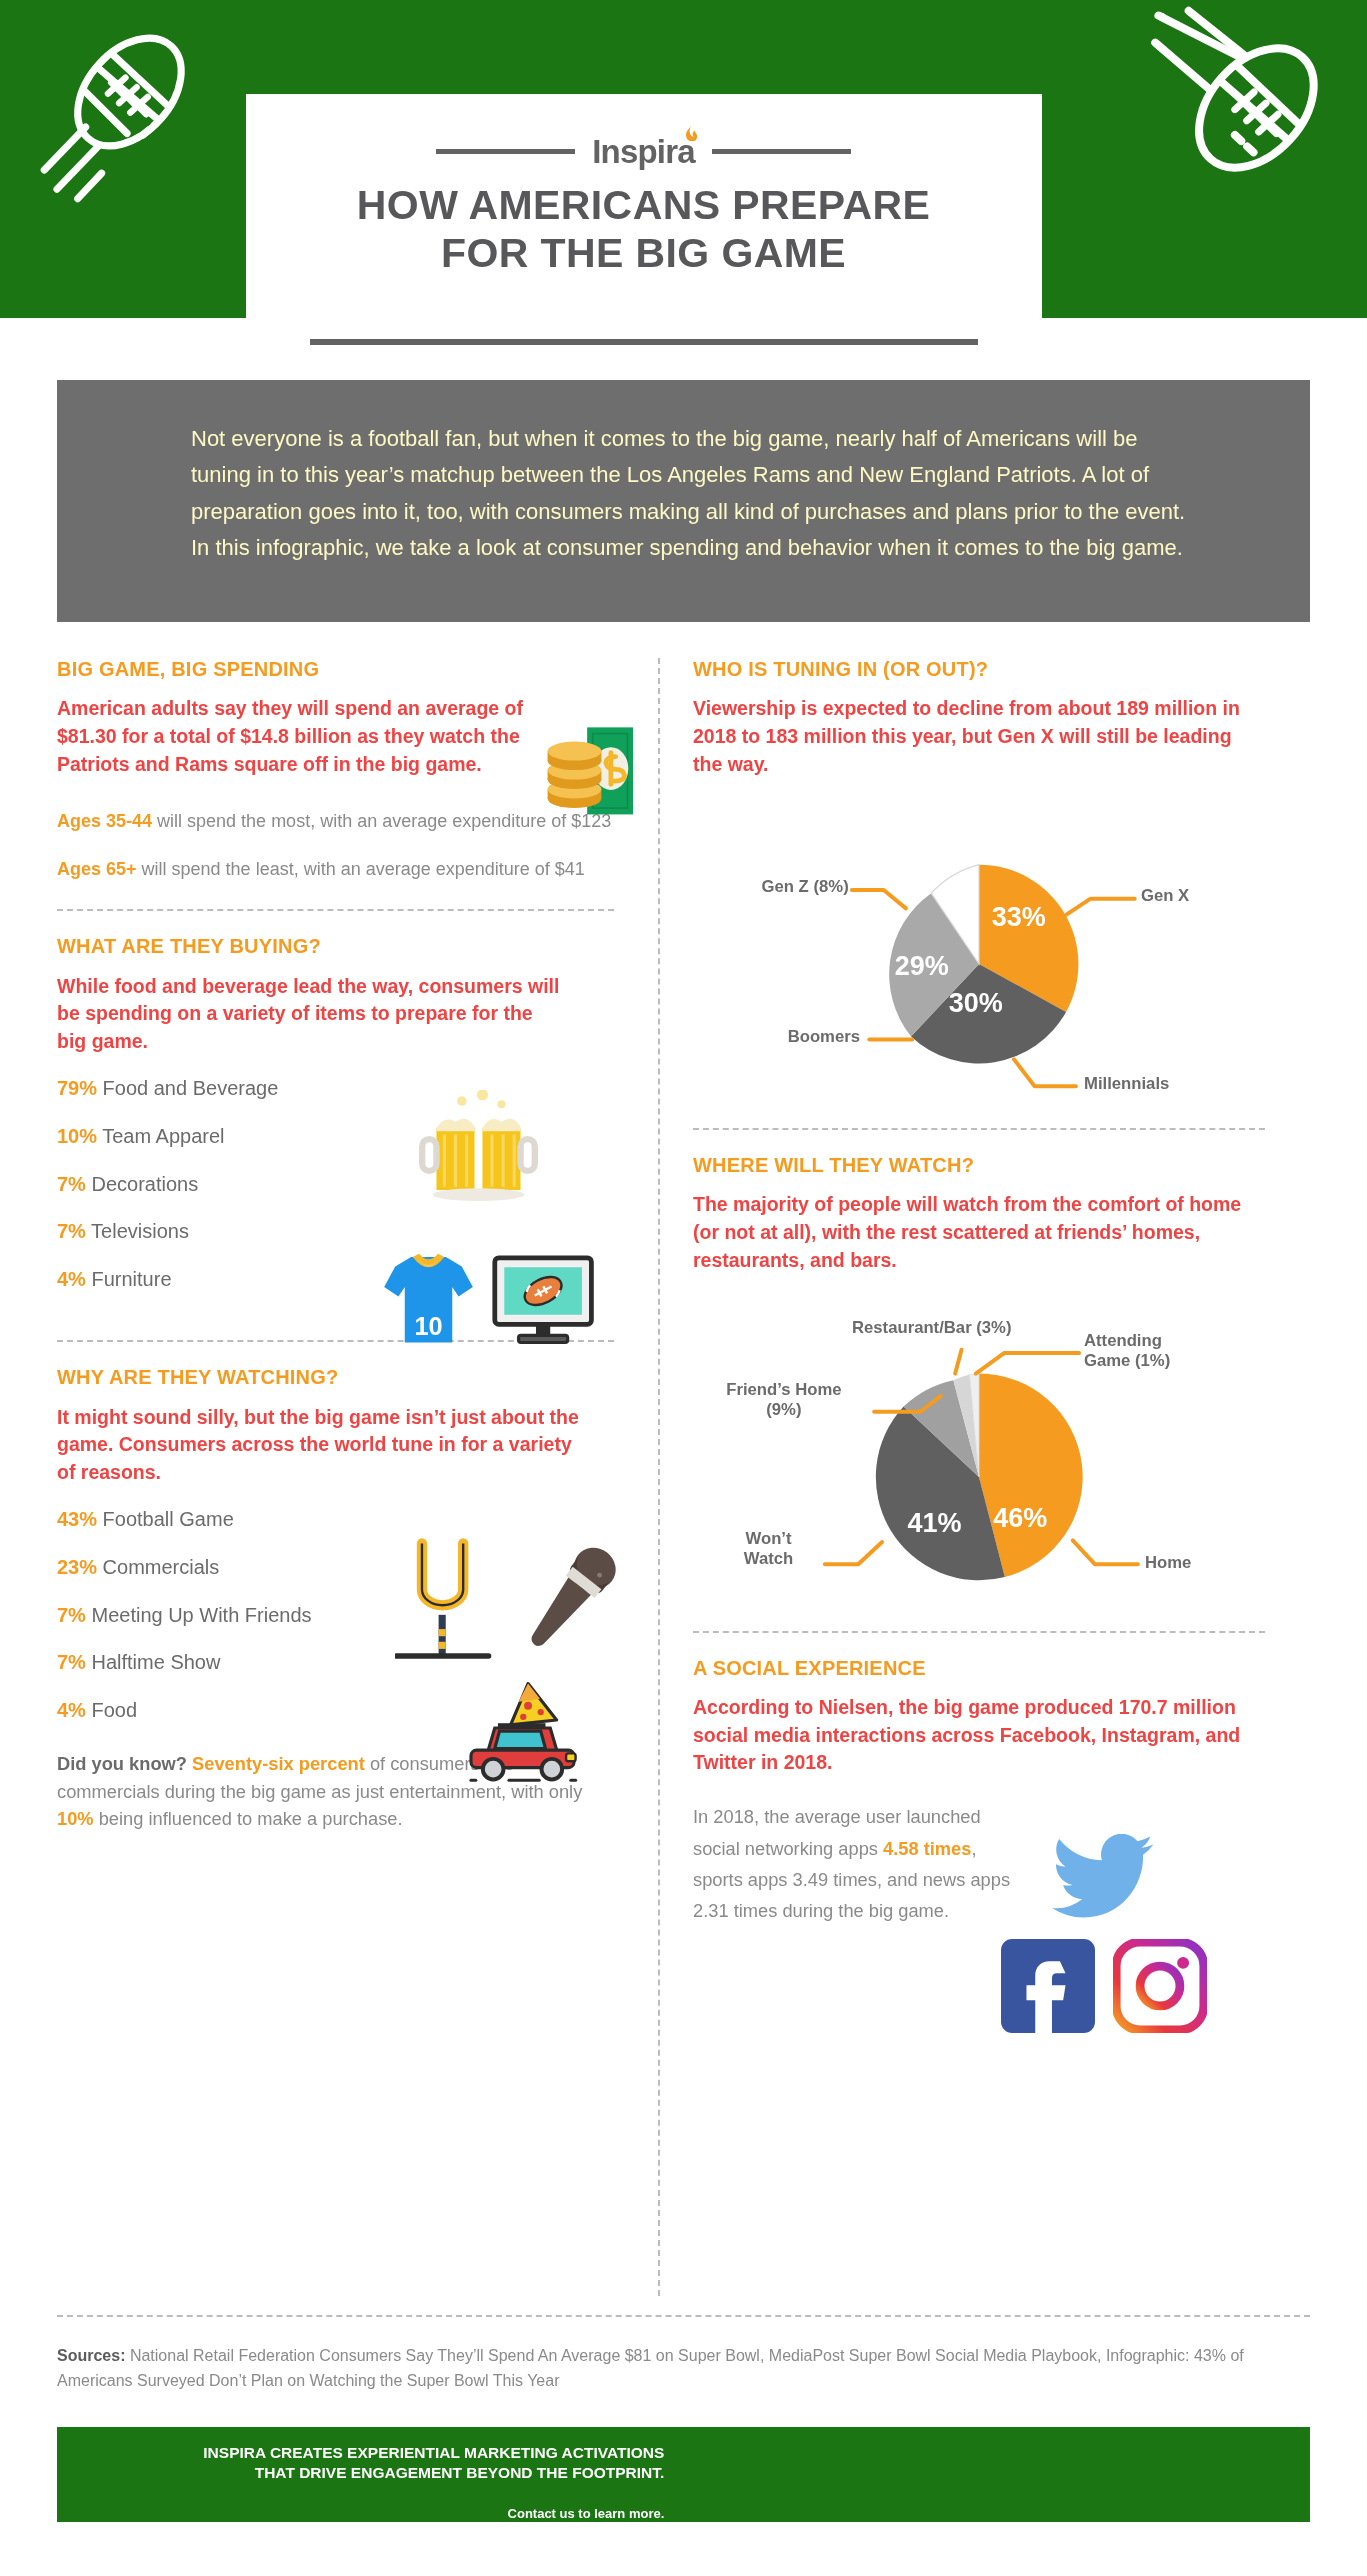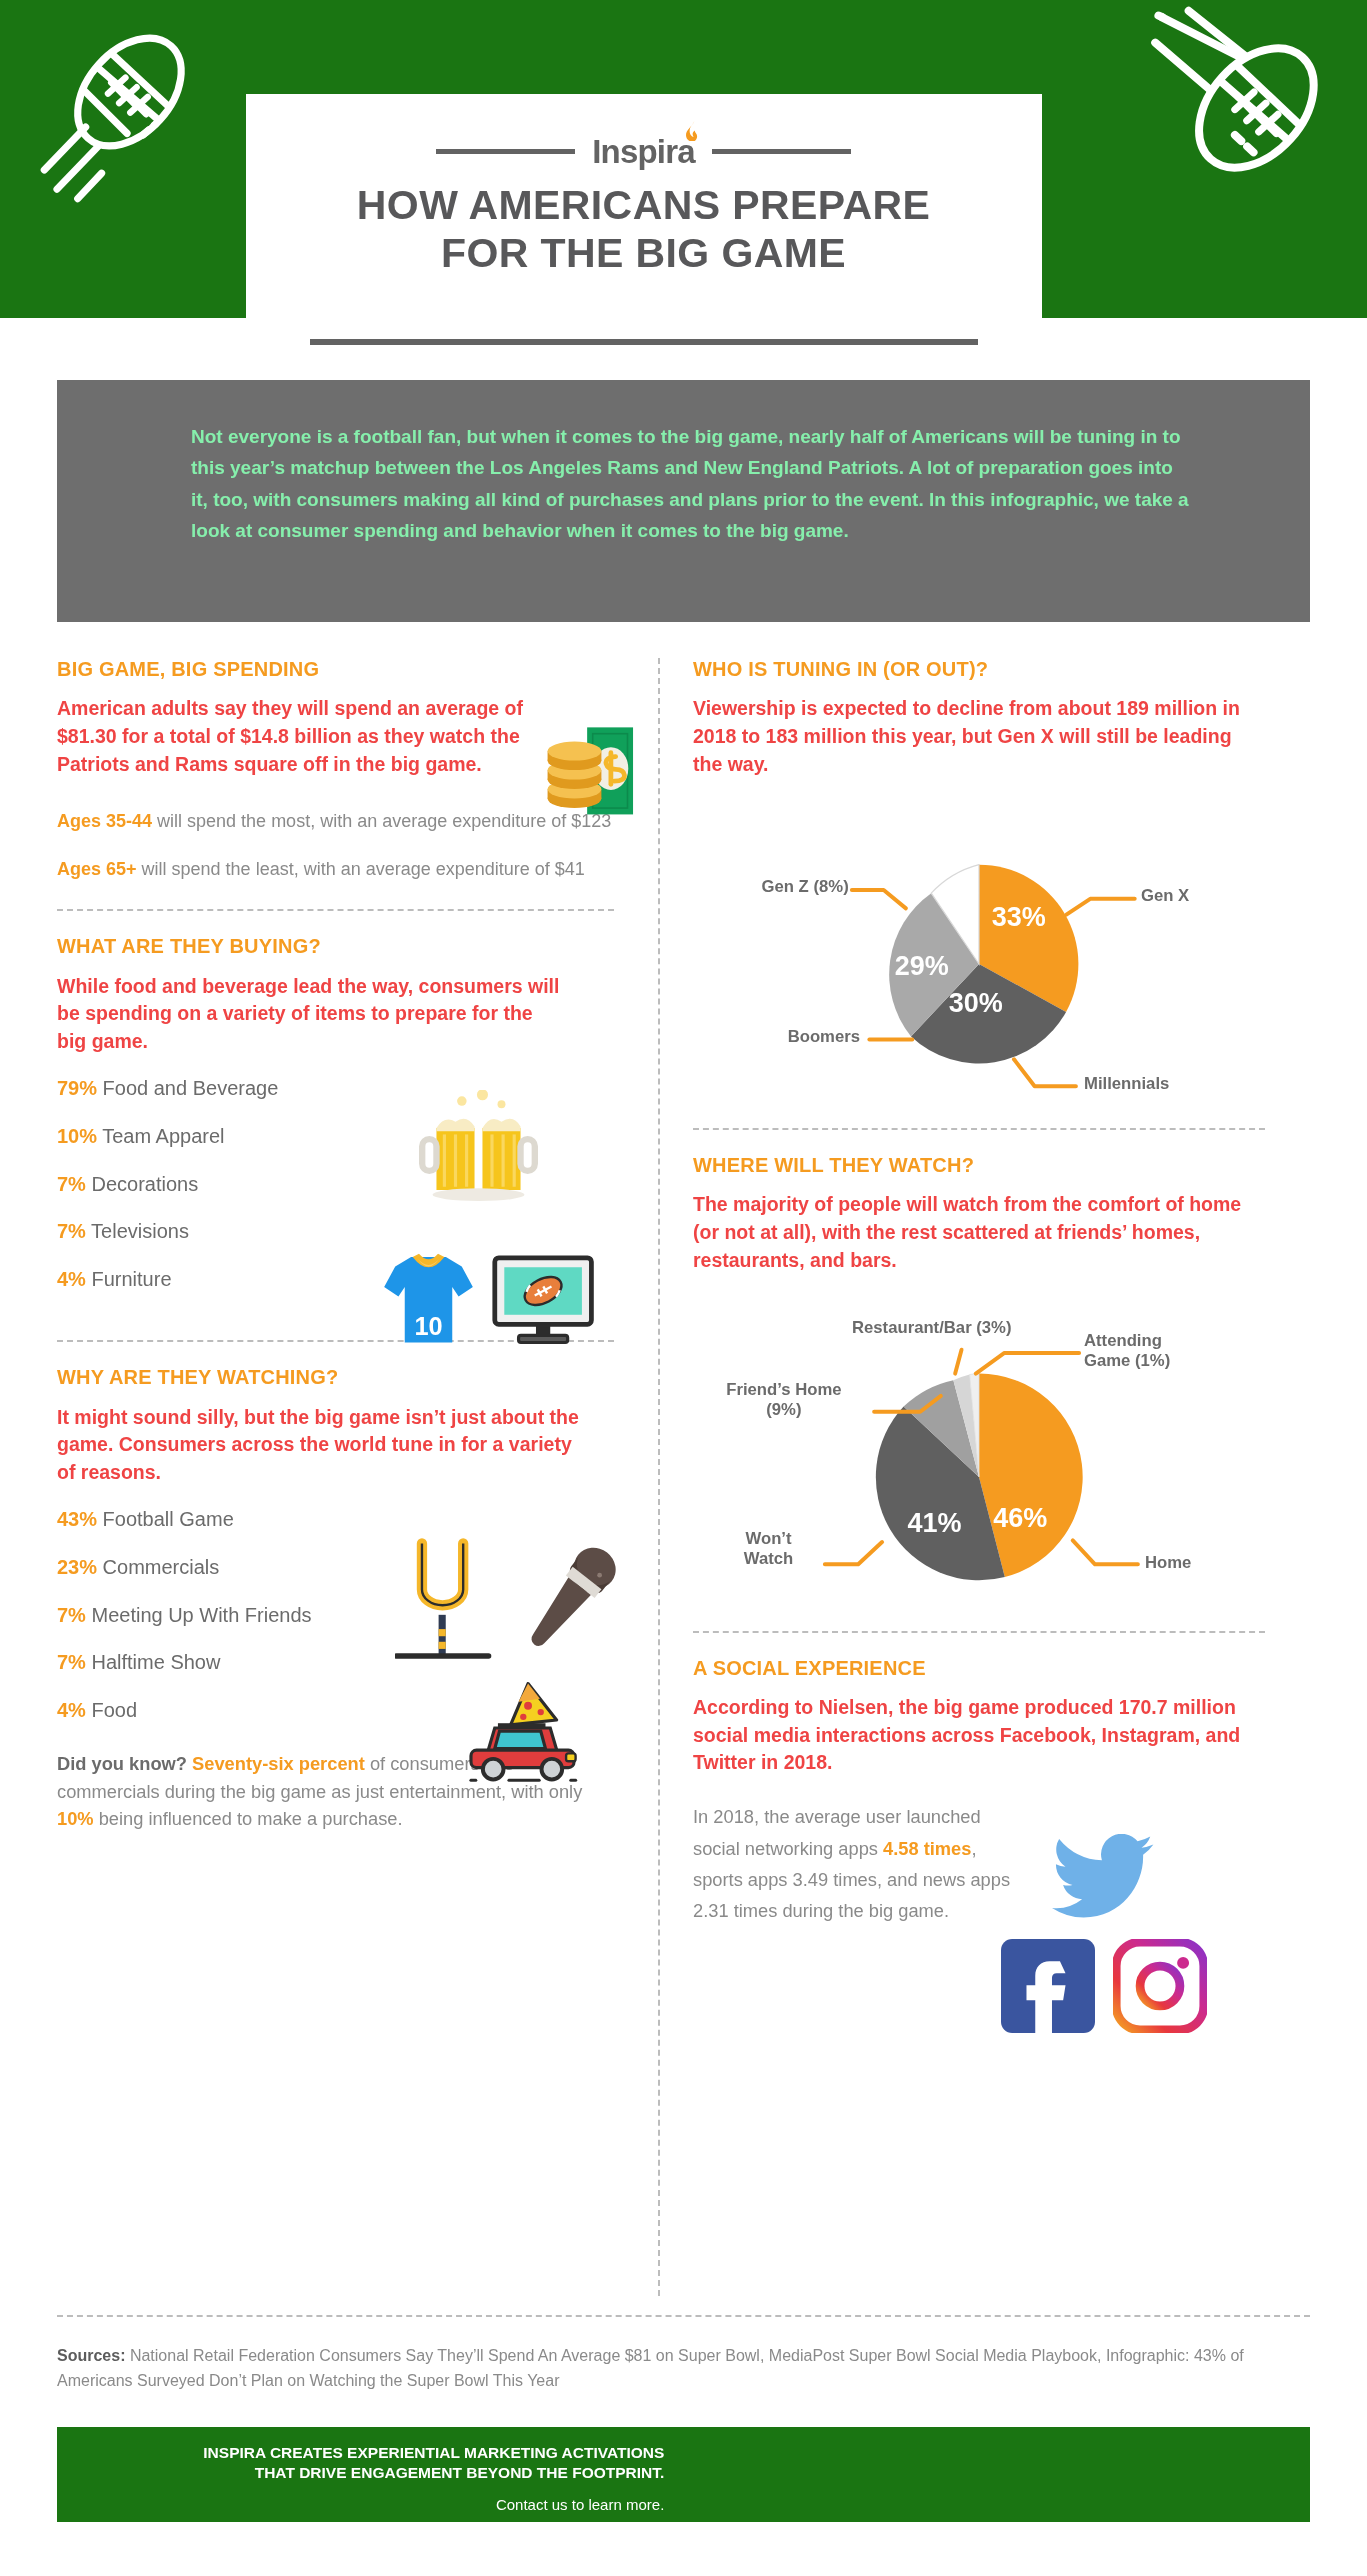--- a/index.html
+++ b/index.html
@@ -73,22 +73,22 @@
 
   
   .intro-box {
     position: absolute; left: 57px; top: 380px;
     width: 1253px; height: 242px;
     background: #6e6e6e;
   }
   .intro-text {
     position: absolute; left: 134px; top: 41px;
     width: 1002px;
-    color: #86efac;
-    font-size: 19px; font-weight: bold;
+    color: #fef9c3;
+    font-size: 22px; font-weight: normal;
     line-height: 1.65;
   }
 
   
   .col-left { position: absolute; left: 57px; top: 658px; width: 557px; }
   .col-right { position: absolute; left: 693px; top: 658px; width: 572px; }
   .col-divider {
     position: absolute; left: 658px; top: 658px;
     width: 0; height: 1638px;
     border-left: 2.4px dashed #bcbcbc;
@@ -148,21 +148,21 @@
     position: absolute; left: 57px; top: 2427px;
     width: 1253px; height: 95px;
     background: #1a7512;
     display: flex;
   }
   .footer-left {
     width: 628px; padding: 16px 20.7px 0 0;
     text-align: right; color: #ffffff;
   }
   .foot-strong { font-size: 15.5px; font-weight: bold; line-height: 1.3; }
-  .foot-contact { font-size: 15px; margin-top: 13px; }
+  .foot-contact { font-size: 13px; margin-top: 23px; font-weight: bold; }
   .footer-right {
     width: 625px; padding: 15px 0 0 4.8px;
     color: #ffffff; font-size: 14.7px; line-height: 1.52;
   }
   .footer-right b { font-weight: bold; }
 
   
   .illus { position: absolute; }
 </style>
 </head>

